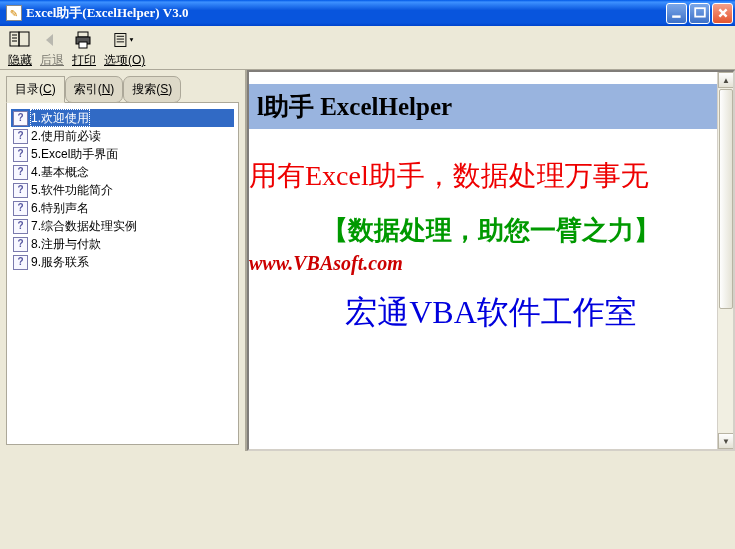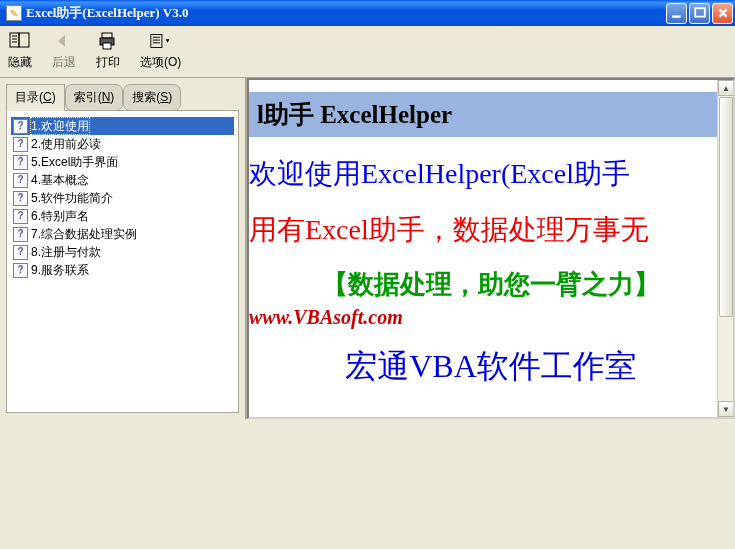--- a/index.html
+++ b/index.html
@@ -7,27 +7,27 @@
 
 .titlebar { height: 26px; background: linear-gradient(to bottom, #0058e6 0%, #3d91ff 8%, #0855dd 40%, #0855dd 88%, #0044cc 100%); display: flex; align-items: center; padding: 0 2px 0 6px; color: white; }
 .titlebar-icon { width: 16px; height: 16px; background: #fff; margin-right: 4px; display: inline-flex; align-items: center; justify-content: center; font-size: 10px; color: #d48806; border: 1px solid #888; }
 .titlebar-text { flex: 1; font-weight: bold; font-size: 13px; font-family: "SimSun"; }
 .winbtns { display: flex; gap: 2px; }
 .winbtn { width: 21px; height: 21px; border: 1px solid #fff; border-radius: 3px; display: flex; align-items: center; justify-content: center; font-family: Arial; font-weight: bold; font-size: 12px; color: white; }
 .winbtn.min, .winbtn.max { background: linear-gradient(to bottom, #7ba7e8, #3d71c8); }
 .winbtn.close { background: linear-gradient(to bottom, #f5a089, #e4552f); }
 .winbtn svg { width: 12px; height: 12px; }
 
-.toolbar { height: 52px; background: #ece9d8; border-bottom: 1px solid #aca899; display: flex; padding: 4px 8px; gap: 20px; }
+.toolbar { height: 44px; background: #ece9d8; border-bottom: 1px solid #aca899; display: flex; padding: 4px 8px; gap: 8px; text-decoration: underline; }
 .tb-item { display: flex; flex-direction: column; align-items: center; gap: 2px; cursor: pointer; }
 .tb-item.disabled { opacity: 0.5; cursor: default; }
 .tb-icon { width: 24px; height: 22px; display: flex; align-items: center; justify-content: center; }
 .tb-label { font-size: 12px; }
 
-.main { display: flex; height: 341px; }
+.main { display: flex; height: 381px; }
 .sidebar { width: 247px; background: #ece9d8; border-right: 2px solid #aca899; display: flex; flex-direction: column; }
 .sb-tabs { display: flex; padding: 6px 6px 0 6px; gap: 0; }
 .sb-tab { padding: 4px 8px; border: 1px solid #aca899; background: #ece9d8; cursor: pointer; font-size: 12px; position: relative; }
 .sb-tab.active { background: #ece9d8; border-bottom: 1px solid #ece9d8; z-index: 2; }
 .sb-tab:not(.active) { background: #ddd9c8; border-radius: 7px; }
 .sb-tab u { text-decoration: underline; }
 .sb-content { flex: 1; margin: 0 6px 6px 6px; border: 1px solid #aca899; background: white; padding: 6px 4px; overflow: auto; margin-top: -1px; }
 .tree-item { display: flex; align-items: center; gap: 3px; padding: 1px 2px; cursor: pointer; font-size: 12px; line-height: 16px; }
 .tree-item.selected { background: #316ac5; color: white; }
 .tree-item.selected .pg-label { outline: 1px dotted #fff; }
@@ -155,21 +155,20 @@
         <div class="tree-item">
           <span class="pg-icon">?</span>
           <span class="pg-label">9.服务联系</span>
         </div>
       </div>
   </div>
 
   <div class="content">
     <div class="content-inner">
       <div class="doc-title">l助手 ExcelHelper</div>
-      <div class="doc-h1">欢迎使用ExcelHelper(Excel助手</div>
       <div class="doc-h2">用有Excel助手，数据处理万事无</div>
       <div class="doc-h3">【数据处理，助您一臂之力】</div>
       <div class="doc-url">www.VBAsoft.com</div>
       <div class="doc-studio">宏通VBA软件工作室</div>
     </div>
     <div class="vscroll">
       <div class="vscroll-btn">▲</div>
       <div class="vscroll-thumb"></div>
       <div class="vscroll-btn" style="position:absolute;bottom:0">▼</div>
     </div>

